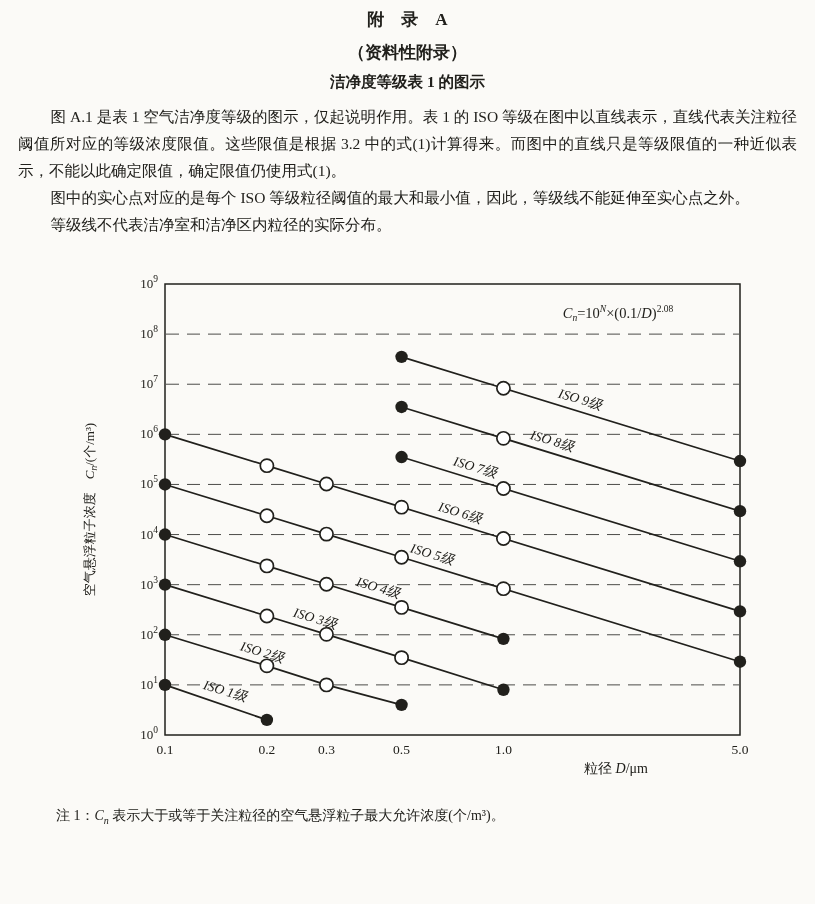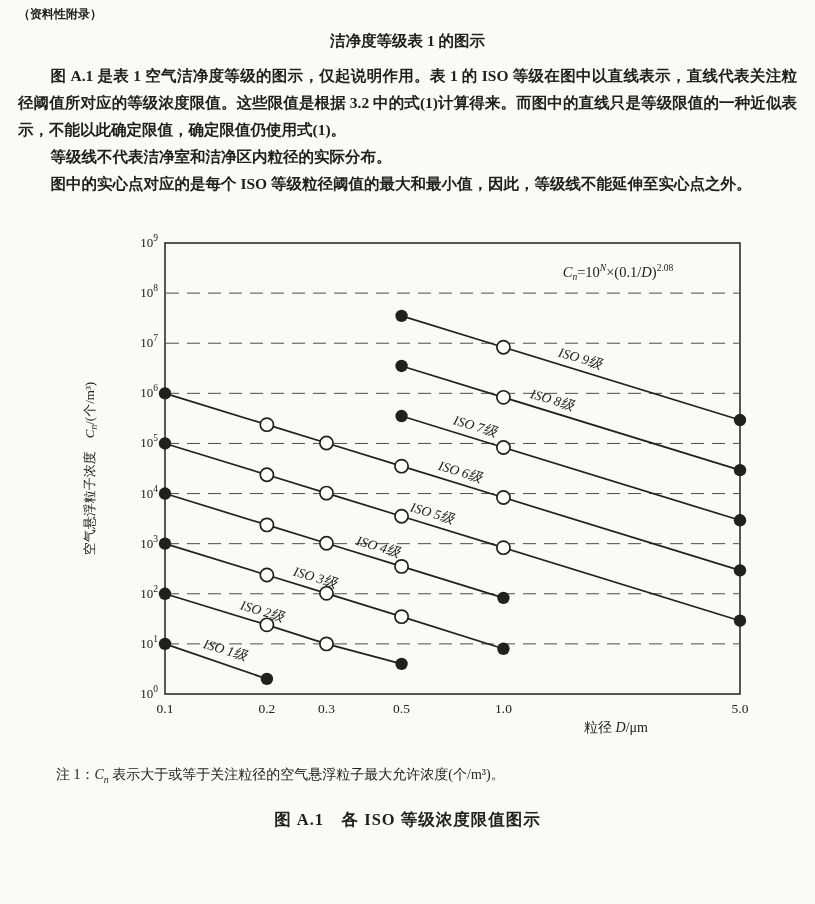--- a/index.html
+++ b/index.html
@@ -9,56 +9,56 @@
     color: #21201c;
     font-family: "Liberation Serif", "DejaVu Serif", serif;
     overflow: hidden;
   }
   .doc { padding: 6px 18px 0 18px; }
   .h-appendix {
     text-align: center; font-weight: bold; font-size: 17px;
     margin: 2px 0 10px 0;
   }
   .h-type {
-    text-align: left; font-weight: bold; font-size: 12px;
+    text-align: center; font-weight: bold; font-size: 17px;
     margin: 0 0 8px 0;
   }
   .h-section {
     text-align: center; font-weight: bold; font-size: 15.5px;
     margin: 8px 0 10px 0;
   }
   p.body-par {
     font-size: 15.5px; line-height: 27px;
     text-align: justify; text-indent: 2.1em;
     margin: 0;
-    font-weight: bold;
   }
   .figure-wrap { margin-top: 30px; }
   svg text { font-family: "Liberation Serif", "DejaVu Serif", serif; fill: #21201c; }
   .notes { margin: 8px 0 0 22px; }
   .notes p {
     font-size: 14px; line-height: 26px; margin: 16px;
   }
   .notes sub, .notes sup { font-size: 10px; }
   .caption {
     text-align: center; font-weight: bold; font-size: 16.5px;
     margin-top: 8px; letter-spacing: 1px;
   }
 </style>
 </head>
 <body>
 
 <div class="doc">
 
+  <div class="h-appendix">附　录　A</div>
   <div class="h-type">（资料性附录）</div>
   <div class="h-section">洁净度等级表 1 的图示</div>
 
   <p class="body-par">图 A.1 是表 1 空气洁净度等级的图示，仅起说明作用。表 1 的 ISO 等级在图中以直线表示，直线代表关注粒径阈值所对应的等级浓度限值。这些限值是根据 3.2 中的式(1)计算得来。而图中的直线只是等级限值的一种近似表示，不能以此确定限值，确定限值仍使用式(1)。</p>
+  <p class="body-par">图中的实心点对应的是每个 ISO 等级粒径阈值的最大和最小值，因此，等级线不能延伸至实心点之外。</p>
   <p class="body-par">等级线不代表洁净室和洁净区内粒径的实际分布。</p>
-  <p class="body-par">图中的实心点对应的是每个 ISO 等级粒径阈值的最大和最小值，因此，等级线不能延伸至实心点之外。</p>
 
   <div class="figure-wrap">
     <svg width="815" height="515" viewBox="0 0 815 515">
         <rect x="147" y="16" width="575" height="451" fill="none" stroke="#21201c" stroke-width="1.5"></rect>
         <line x1="148" y1="416.8888888888889" x2="721" y2="416.8888888888889" stroke="#4c4c49" stroke-width="1" stroke-dasharray="13 8"></line>
         <line x1="148" y1="366.77777777777777" x2="721" y2="366.77777777777777" stroke="#4c4c49" stroke-width="1" stroke-dasharray="13 8"></line>
         <line x1="148" y1="316.6666666666667" x2="721" y2="316.6666666666667" stroke="#4c4c49" stroke-width="1" stroke-dasharray="13 8"></line>
         <line x1="148" y1="266.55555555555554" x2="721" y2="266.55555555555554" stroke="#4c4c49" stroke-width="1" stroke-dasharray="13 8"></line>
         <line x1="148" y1="216.44444444444443" x2="721" y2="216.44444444444443" stroke="#4c4c49" stroke-width="1" stroke-dasharray="13 8"></line>
         <line x1="148" y1="166.33333333333337" x2="721" y2="166.33333333333337" stroke="#4c4c49" stroke-width="1" stroke-dasharray="13 8"></line>
@@ -138,15 +138,14 @@
         <text x="456" y="203.36638876714395" text-anchor="middle" font-size="13.5" font-style="italic" transform="rotate(16.5 456 203.36638876714395)">ISO 7级</text>
         <text x="533" y="176.96934010789755" text-anchor="middle" font-size="13.5" font-style="italic" transform="rotate(16.5 533 176.96934010789755)">ISO 8级</text>
         <text x="561" y="135.4815244338282" text-anchor="middle" font-size="13.5" font-style="italic" transform="rotate(16.5 561 135.4815244338282)">ISO 9级</text>
       </svg>
   </div>
 
   <div class="notes">
     <p>注 1：<i>C</i><sub><i>n</i></sub> 表示大于或等于关注粒径的空气悬浮粒子最大允许浓度(个/m³)。</p>
   </div>
 
-  <div class="caption">图 A.1　各 ISO 等级浓度限值图示</div>
 
 </div>
 
 </body></html>

